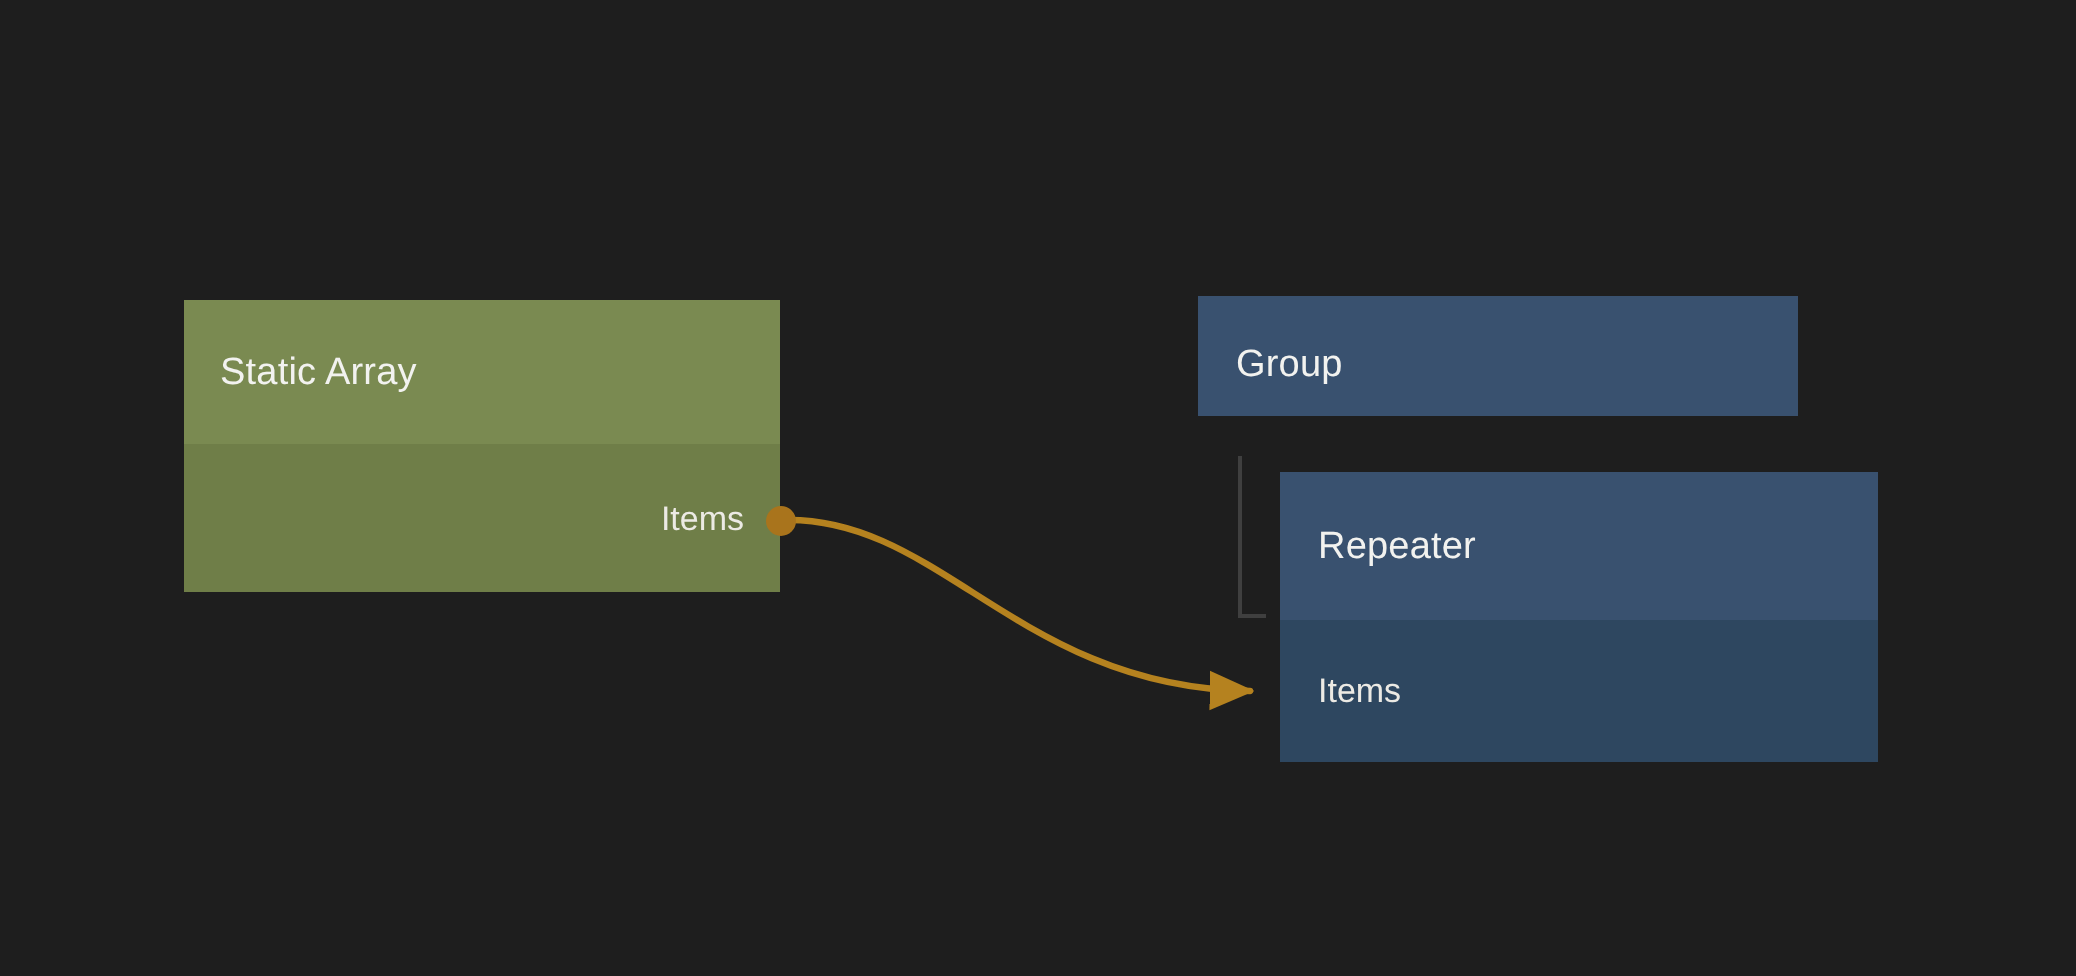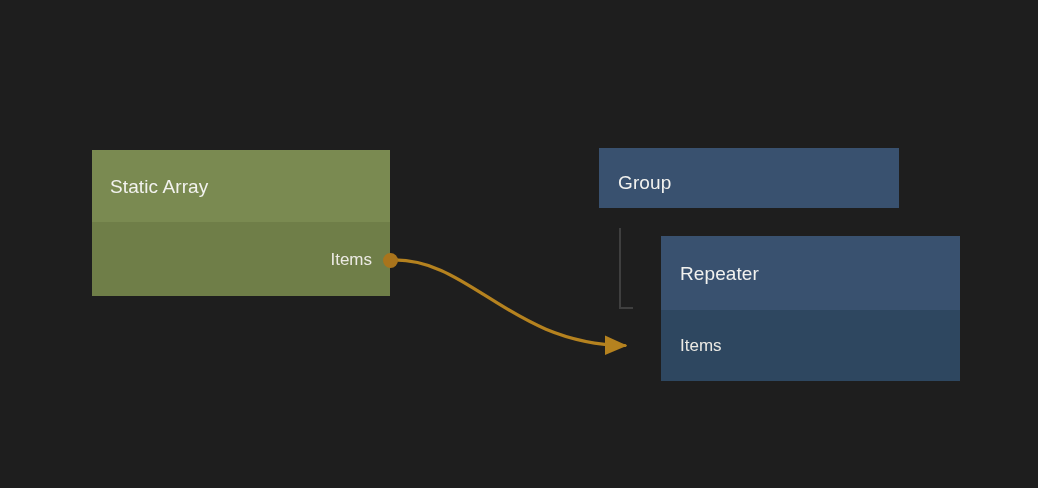--- a/index.html
+++ b/index.html
@@ -102,21 +102,21 @@
     height: 60px;
   }
   #node-group .node-header {
     height: 68px;
     background: #39516f;
     padding-left: 19px;
   }
 
   
   #node-repeater {
-    left: 661px;
+    left: 640px;
     top: 236px;
     width: 299px;
     height: 175px;
   }
   #node-repeater .node-header {
     height: 74px;
     background: #39516f;
     padding-left: 19px;
   }
   #node-repeater .node-body {

